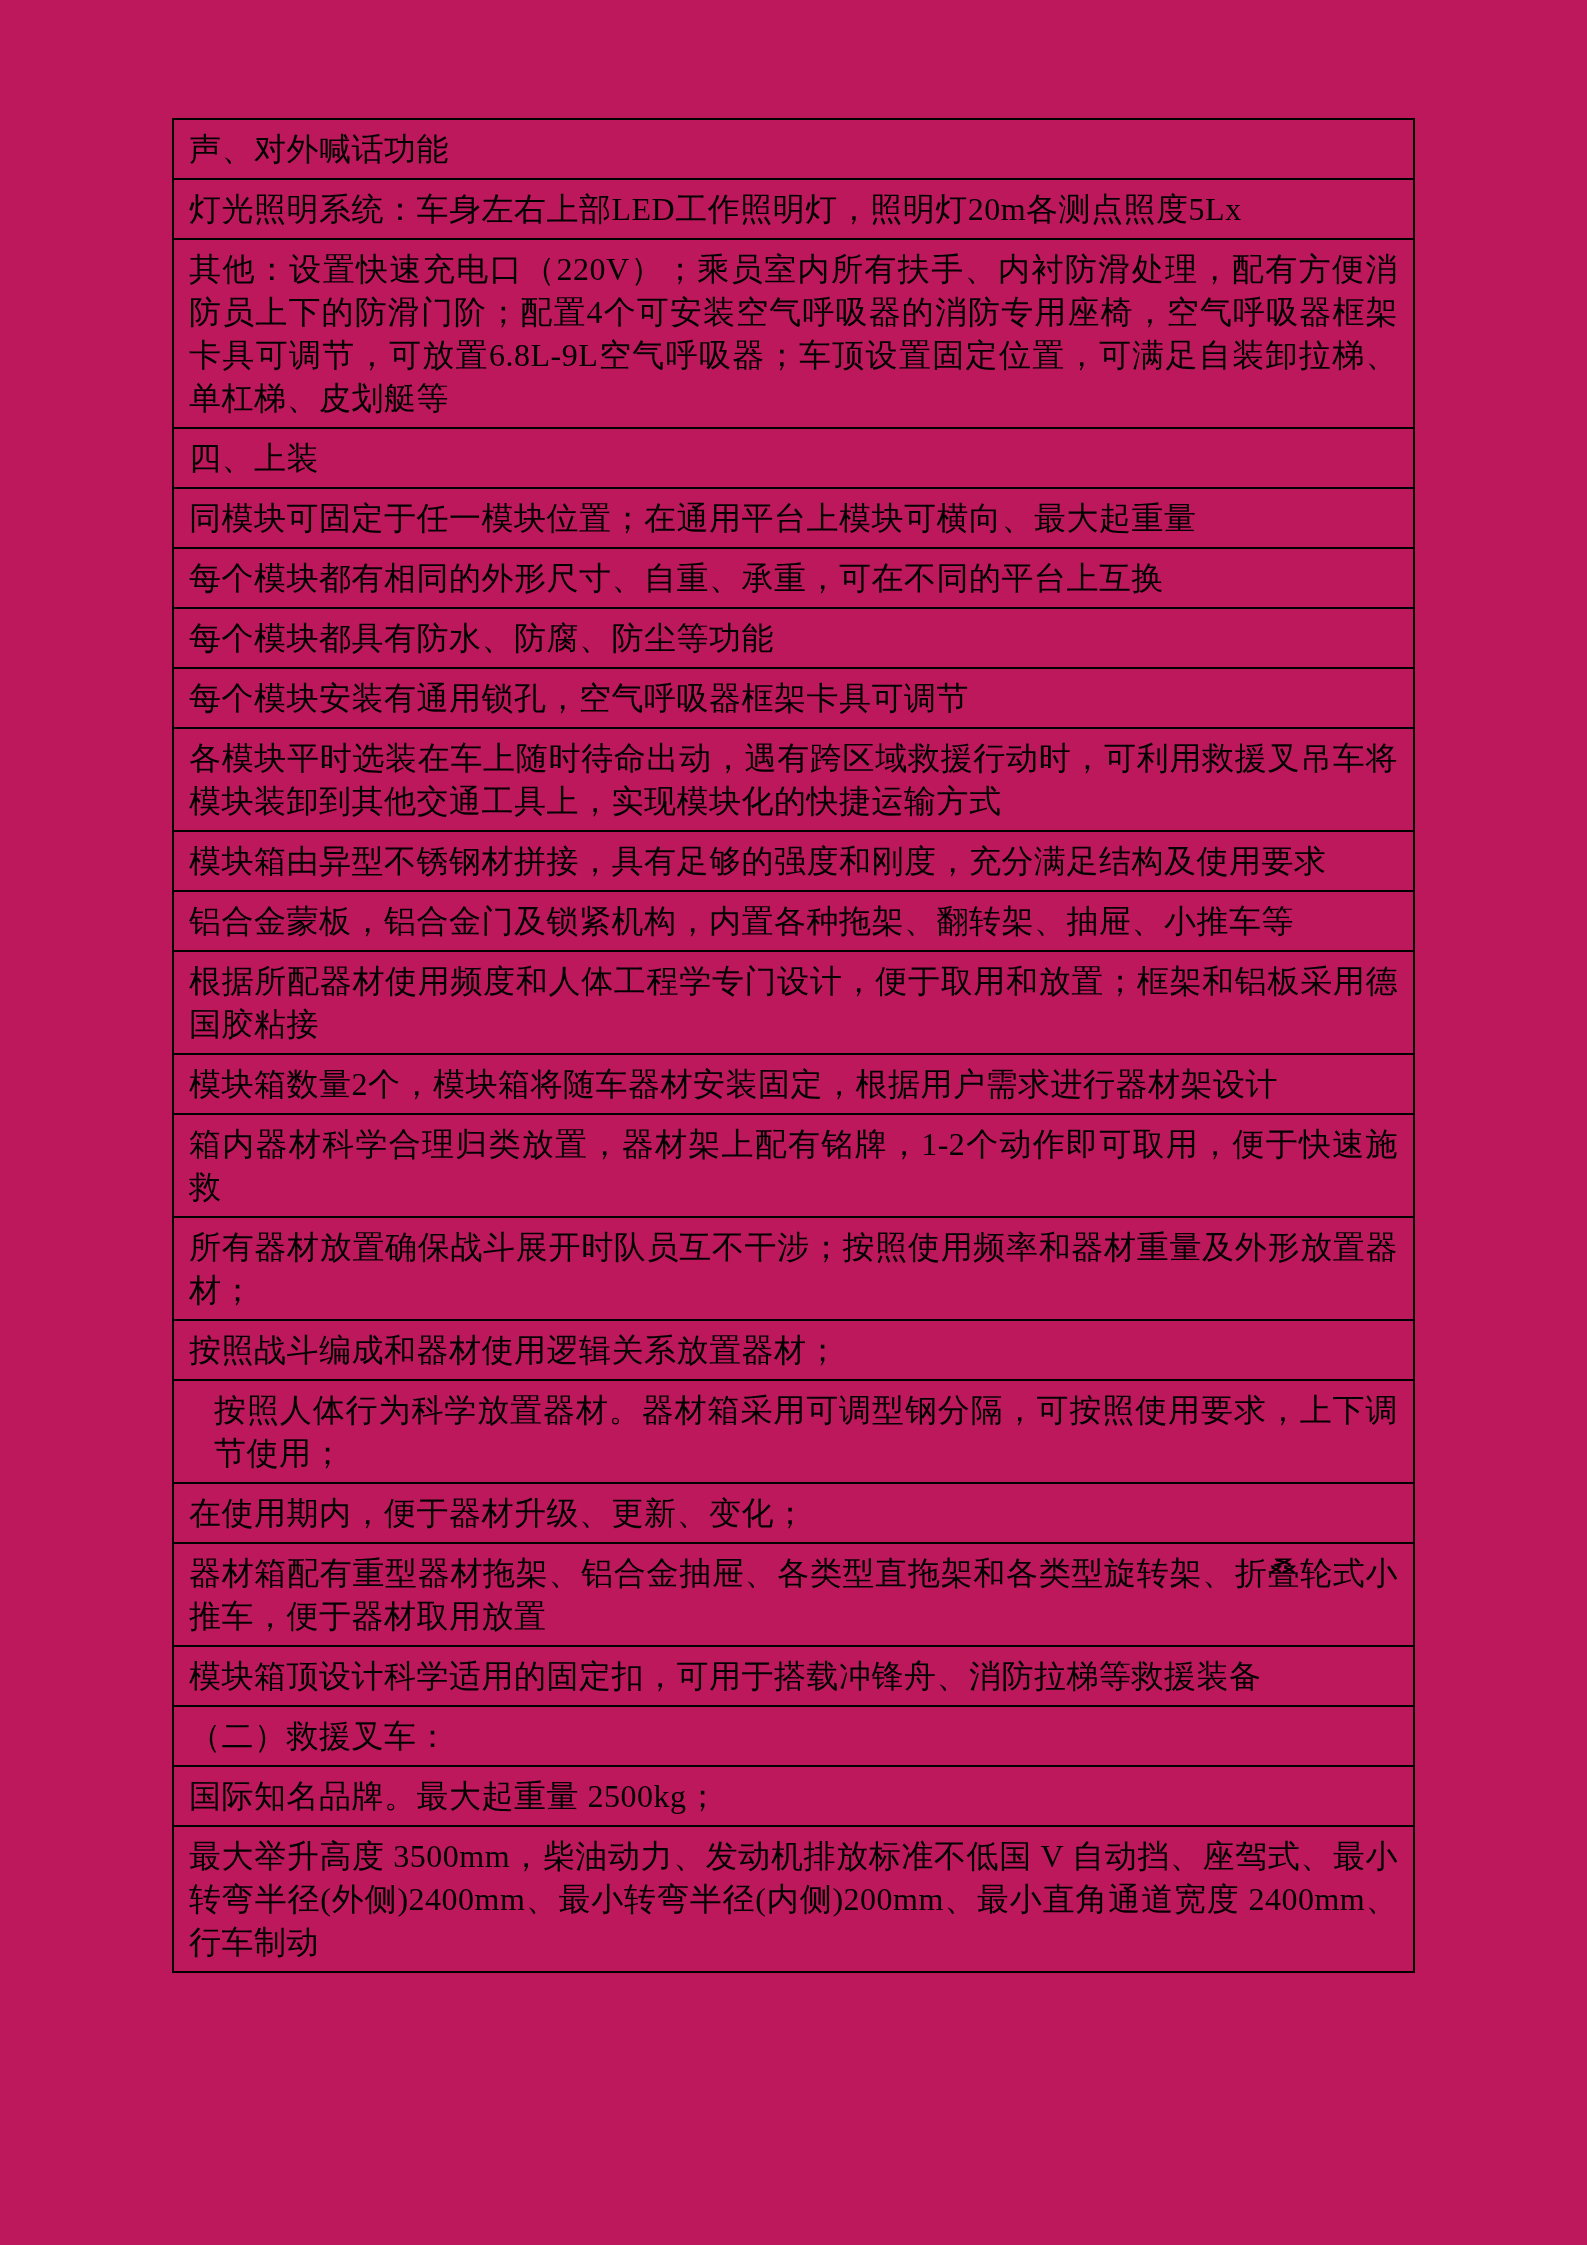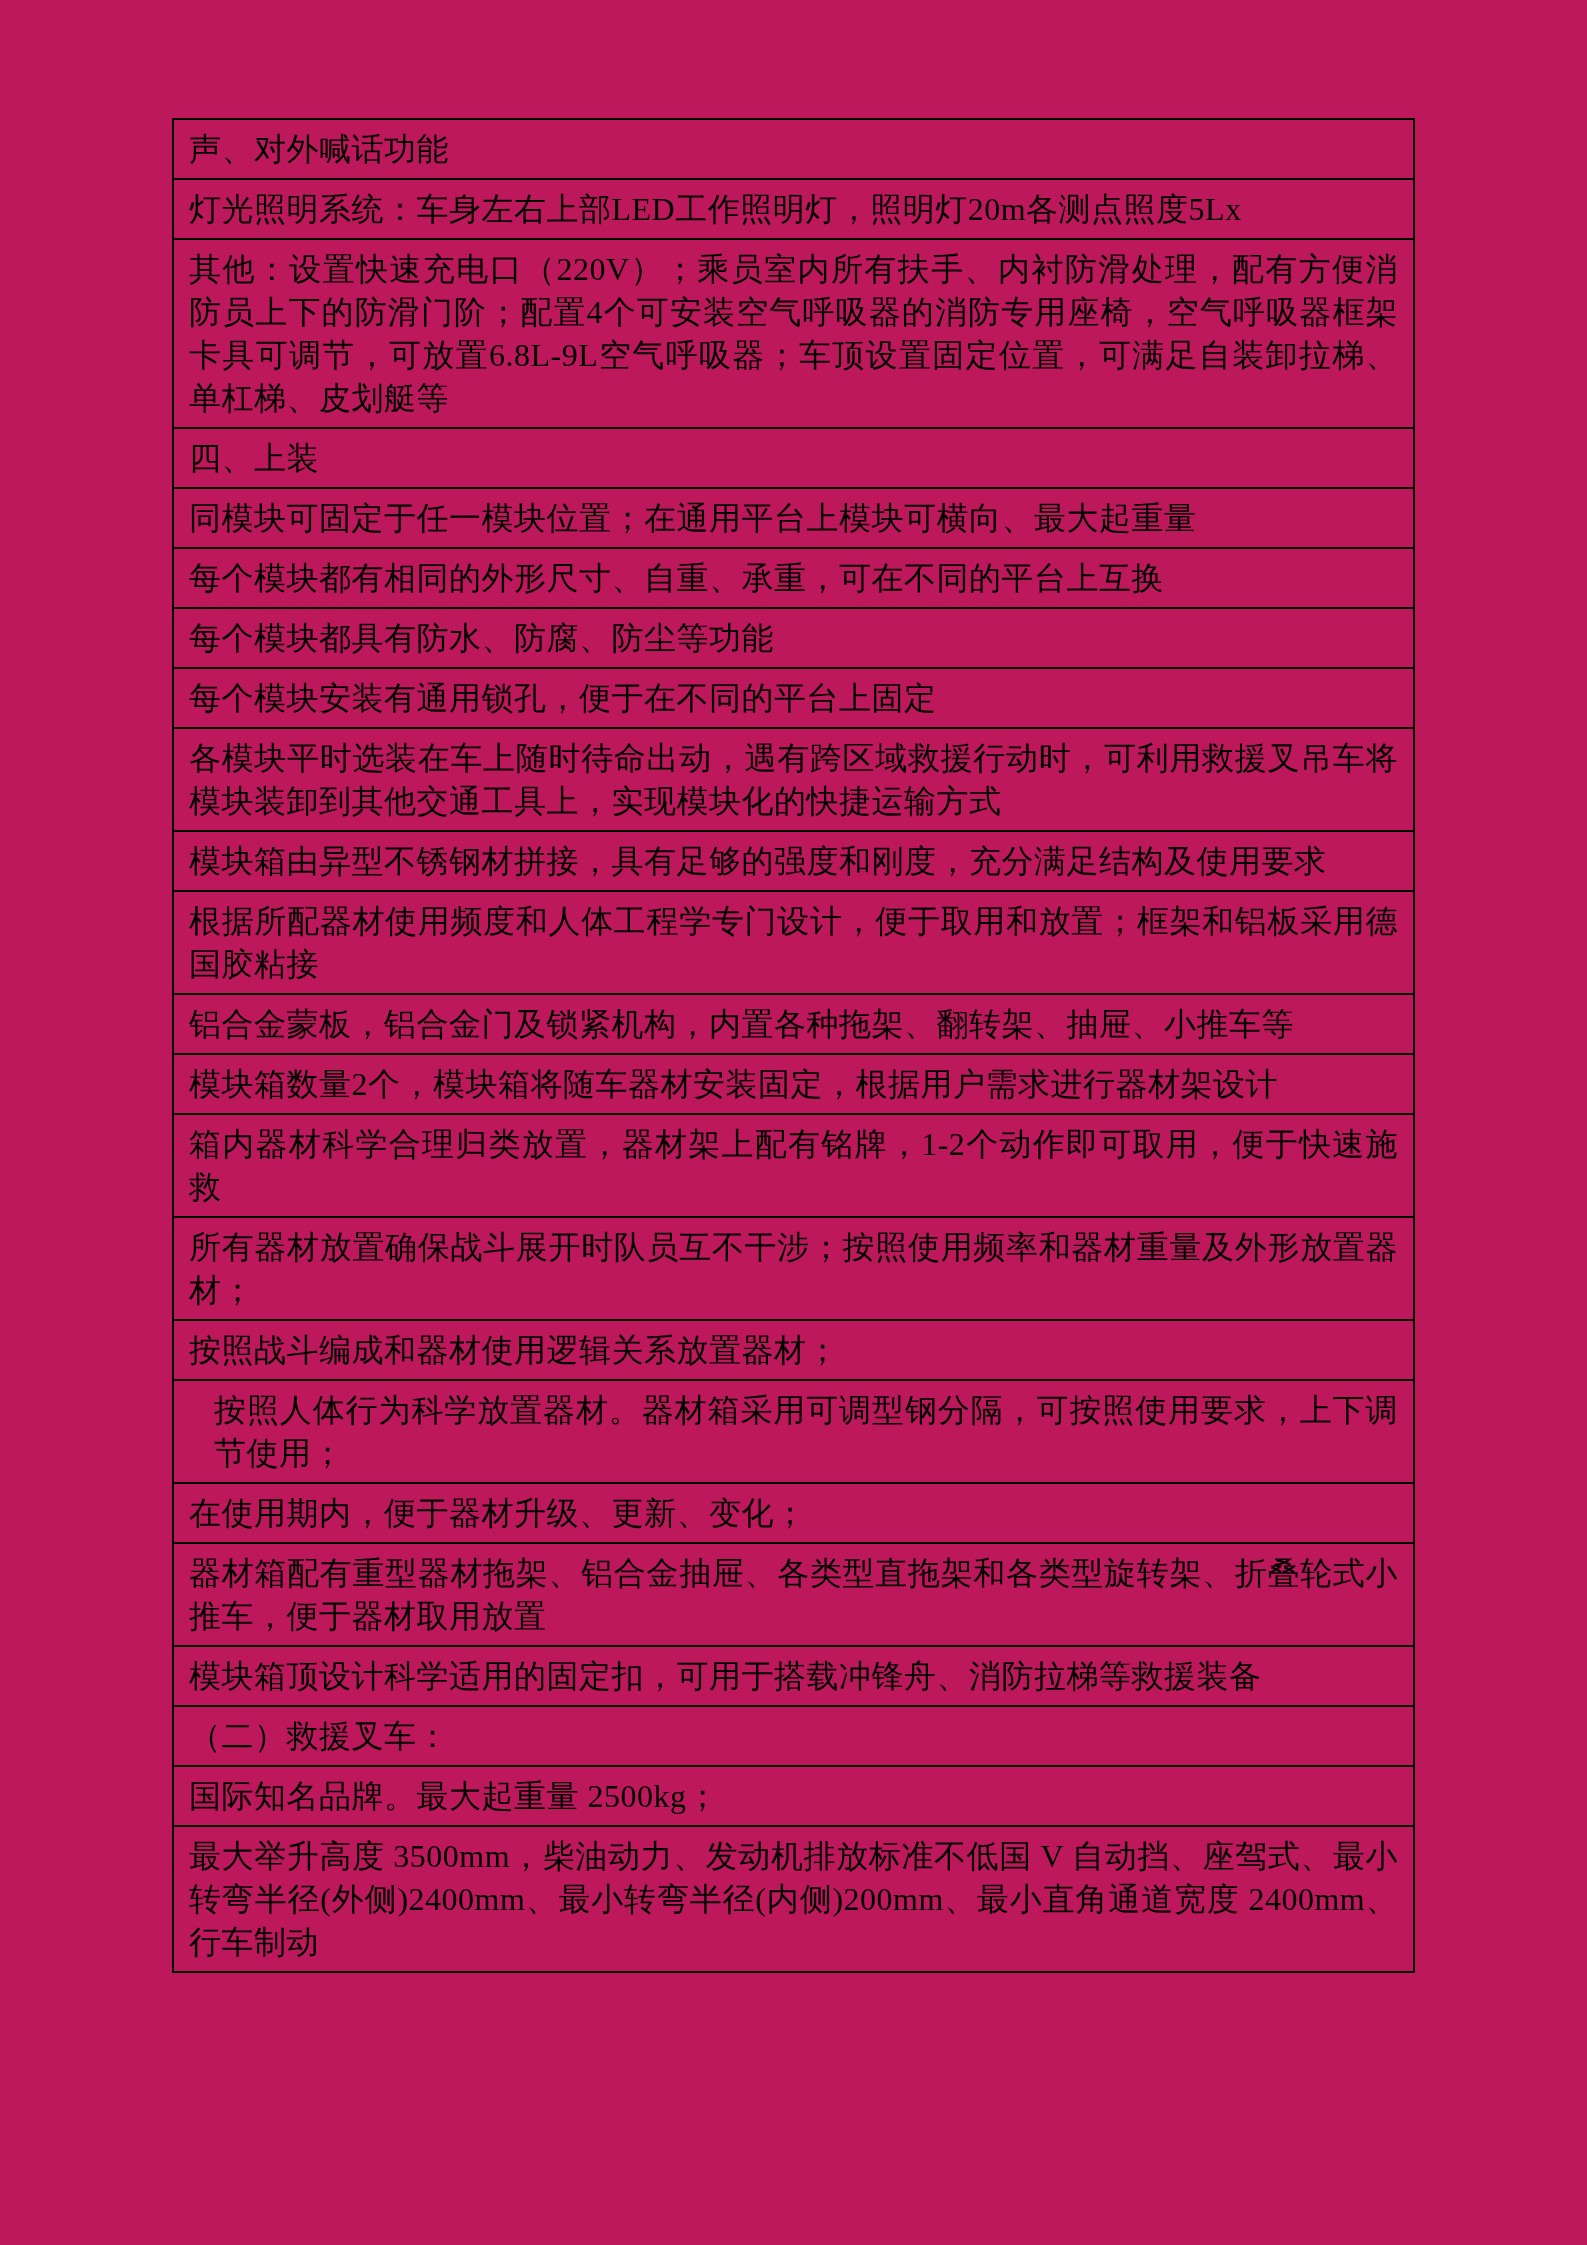--- a/index.html
+++ b/index.html
@@ -66,37 +66,37 @@
 
   <div class="spec-row" style="border-color: rgb(0, 0, 0);">
     <span class="cell-text">每个模块都有相同的外形尺寸、自重、承重，可在不同的平台上互换</span>
   </div>
 
   <div class="spec-row" style="border-color: rgb(0, 0, 0);">
     <span class="cell-text">每个模块都具有防水、防腐、防尘等功能</span>
   </div>
 
   <div class="spec-row" style="border-color: rgb(0, 0, 0);">
-    <span class="cell-text">每个模块安装有通用锁孔，便于在不同的平台上固定</span>
+    <span class="cell-text">每个模块安装有通用锁孔，空气呼吸器框架卡具可调节</span>
   </div>
 
   <div class="spec-row" style="border-color: rgb(0, 0, 0);">
     <span class="cell-text">各模块平时选装在车上随时待命出动，遇有跨区域救援行动时，可利用救援叉吊车将模块装卸到其他交通工具上，实现模块化的快捷运输方式</span>
   </div>
 
   <div class="spec-row" style="border-color: rgb(0, 0, 0);">
     <span class="cell-text">模块箱由异型不锈钢材拼接，具有足够的强度和刚度，充分满足结构及使用要求</span>
   </div>
 
   <div class="spec-row" style="border-color: rgb(0, 0, 0);">
-    <span class="cell-text">根据所配器材使用频度和人体工程学专门设计，便于取用和放置；框架和铝板采用德国胶粘接</span>
+    <span class="cell-text">铝合金蒙板，铝合金门及锁紧机构，内置各种拖架、翻转架、抽屉、小推车等</span>
   </div>
 
   <div class="spec-row" style="border-color: rgb(0, 0, 0);">
-    <span class="cell-text">铝合金蒙板，铝合金门及锁紧机构，内置各种拖架、翻转架、抽屉、小推车等</span>
+    <span class="cell-text">根据所配器材使用频度和人体工程学专门设计，便于取用和放置；框架和铝板采用德国胶粘接</span>
   </div>
 
   <div class="spec-row" style="border-color: rgb(0, 0, 0);">
     <span class="cell-text">模块箱数量2个，模块箱将随车器材安装固定，根据用户需求进行器材架设计</span>
   </div>
 
   <div class="spec-row" style="border-color: rgb(0, 0, 0);">
     <span class="cell-text">箱内器材科学合理归类放置，器材架上配有铭牌，1-2个动作即可取用，便于快速施救</span>
   </div>
 

